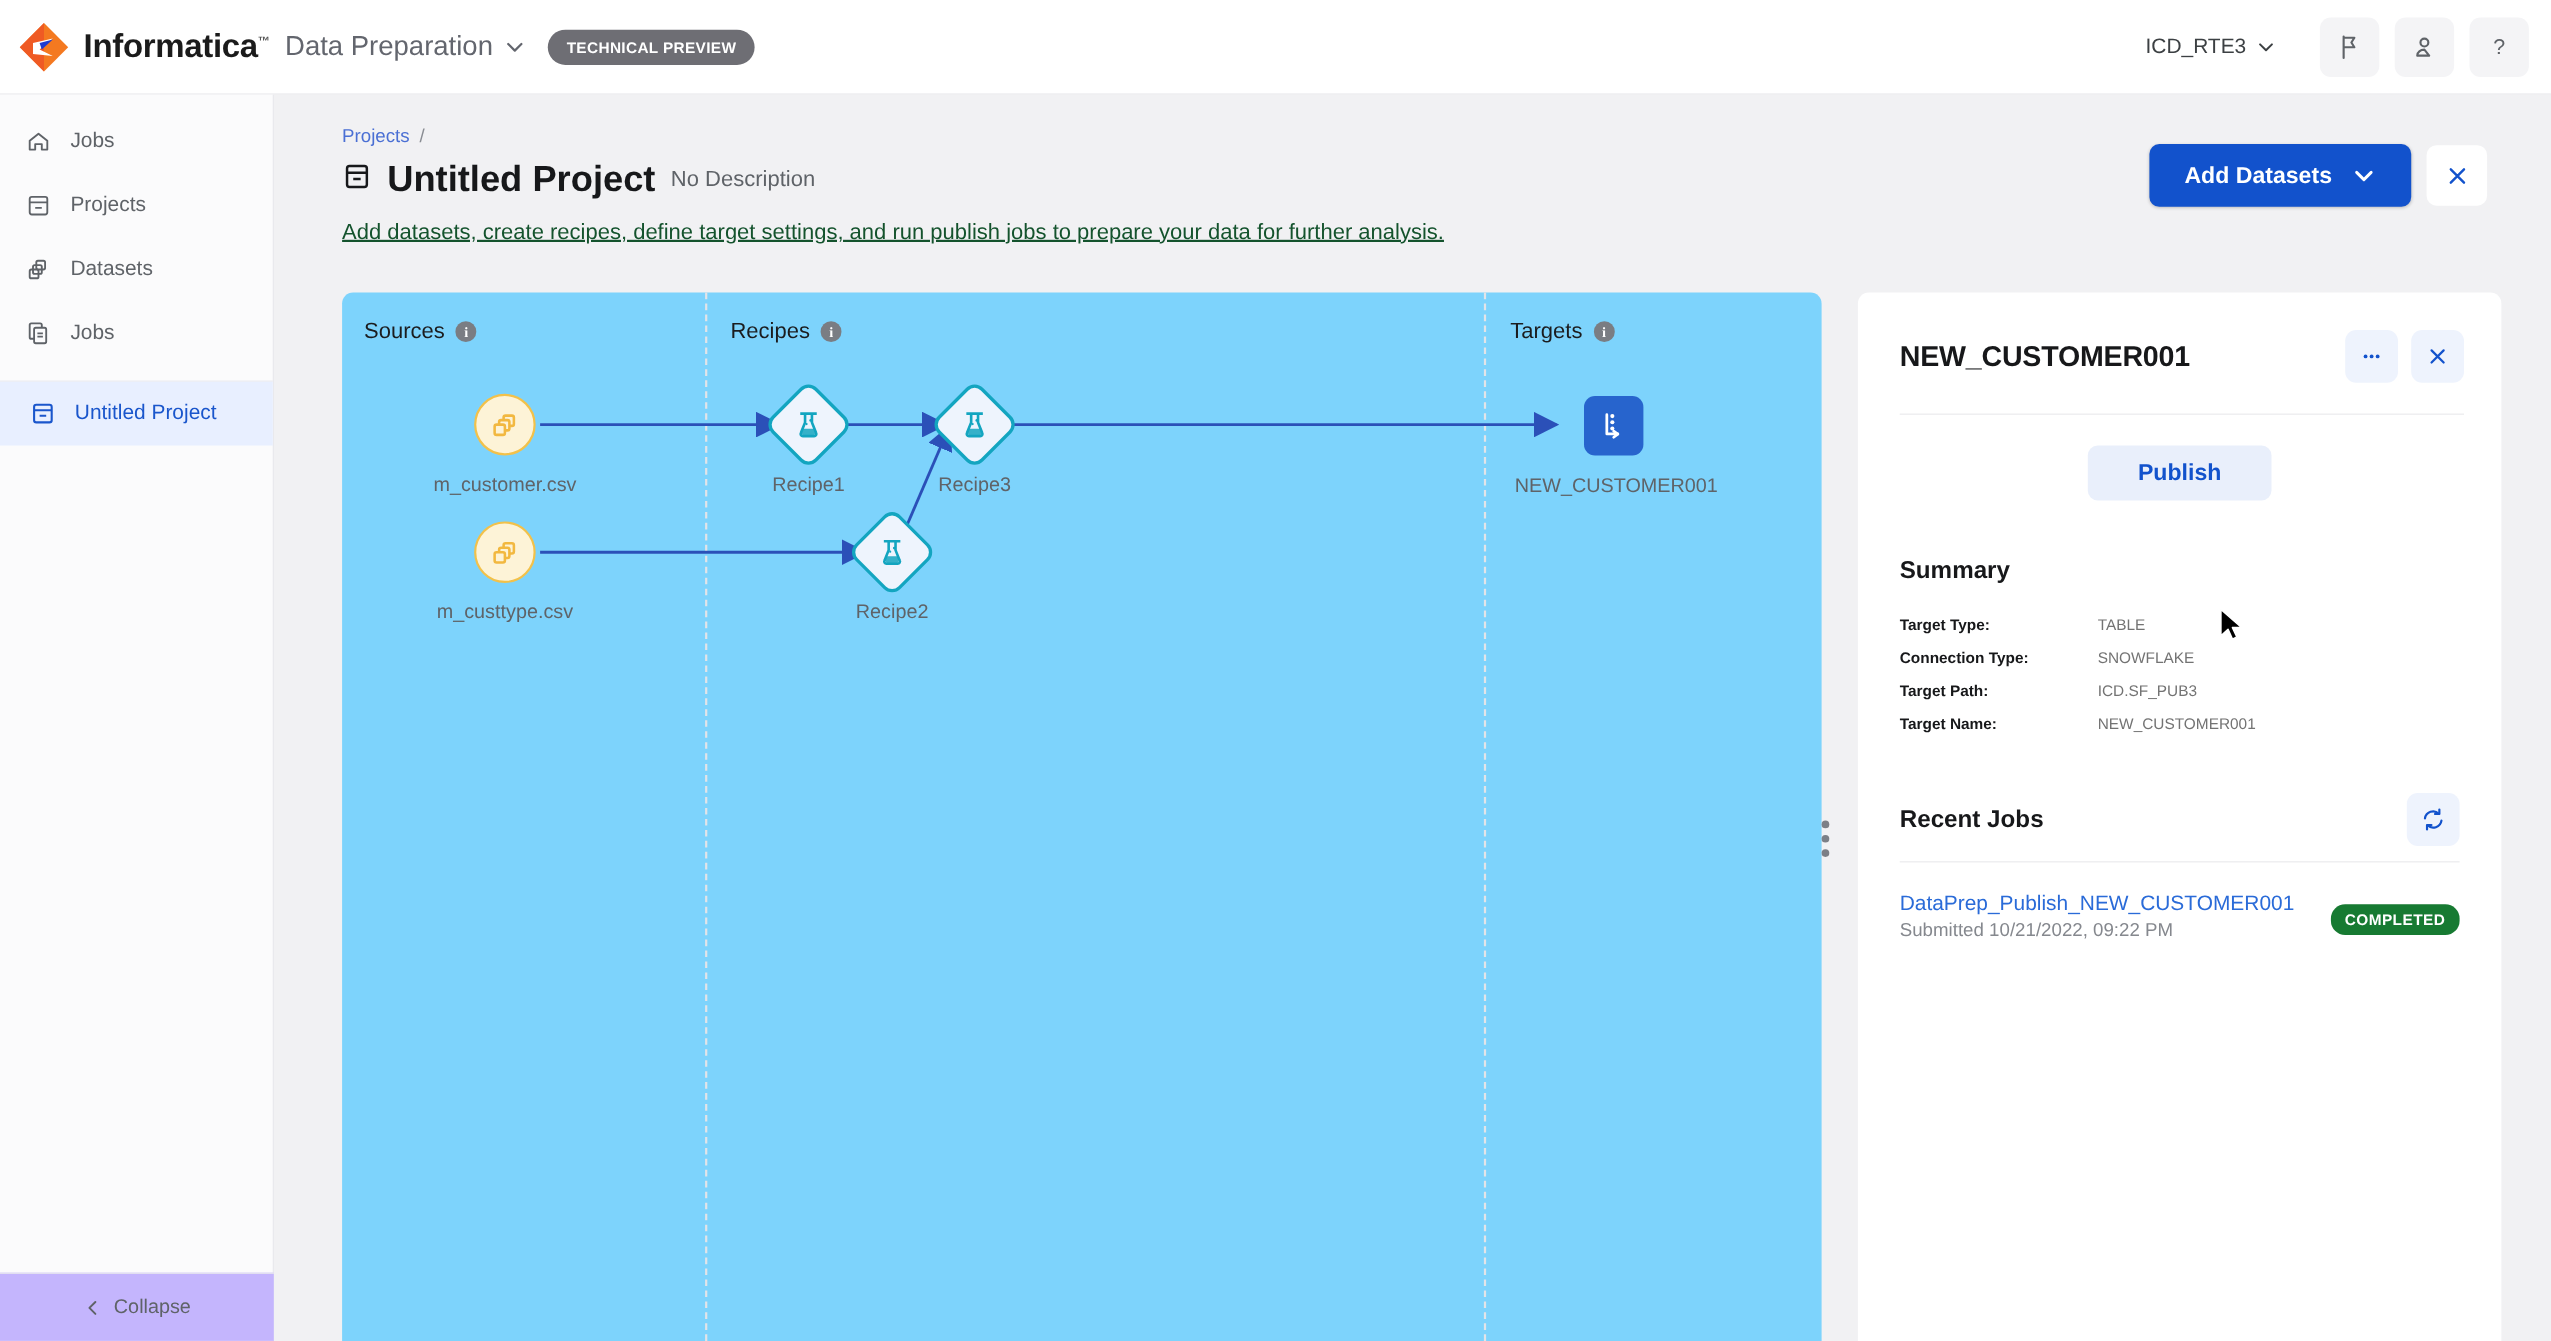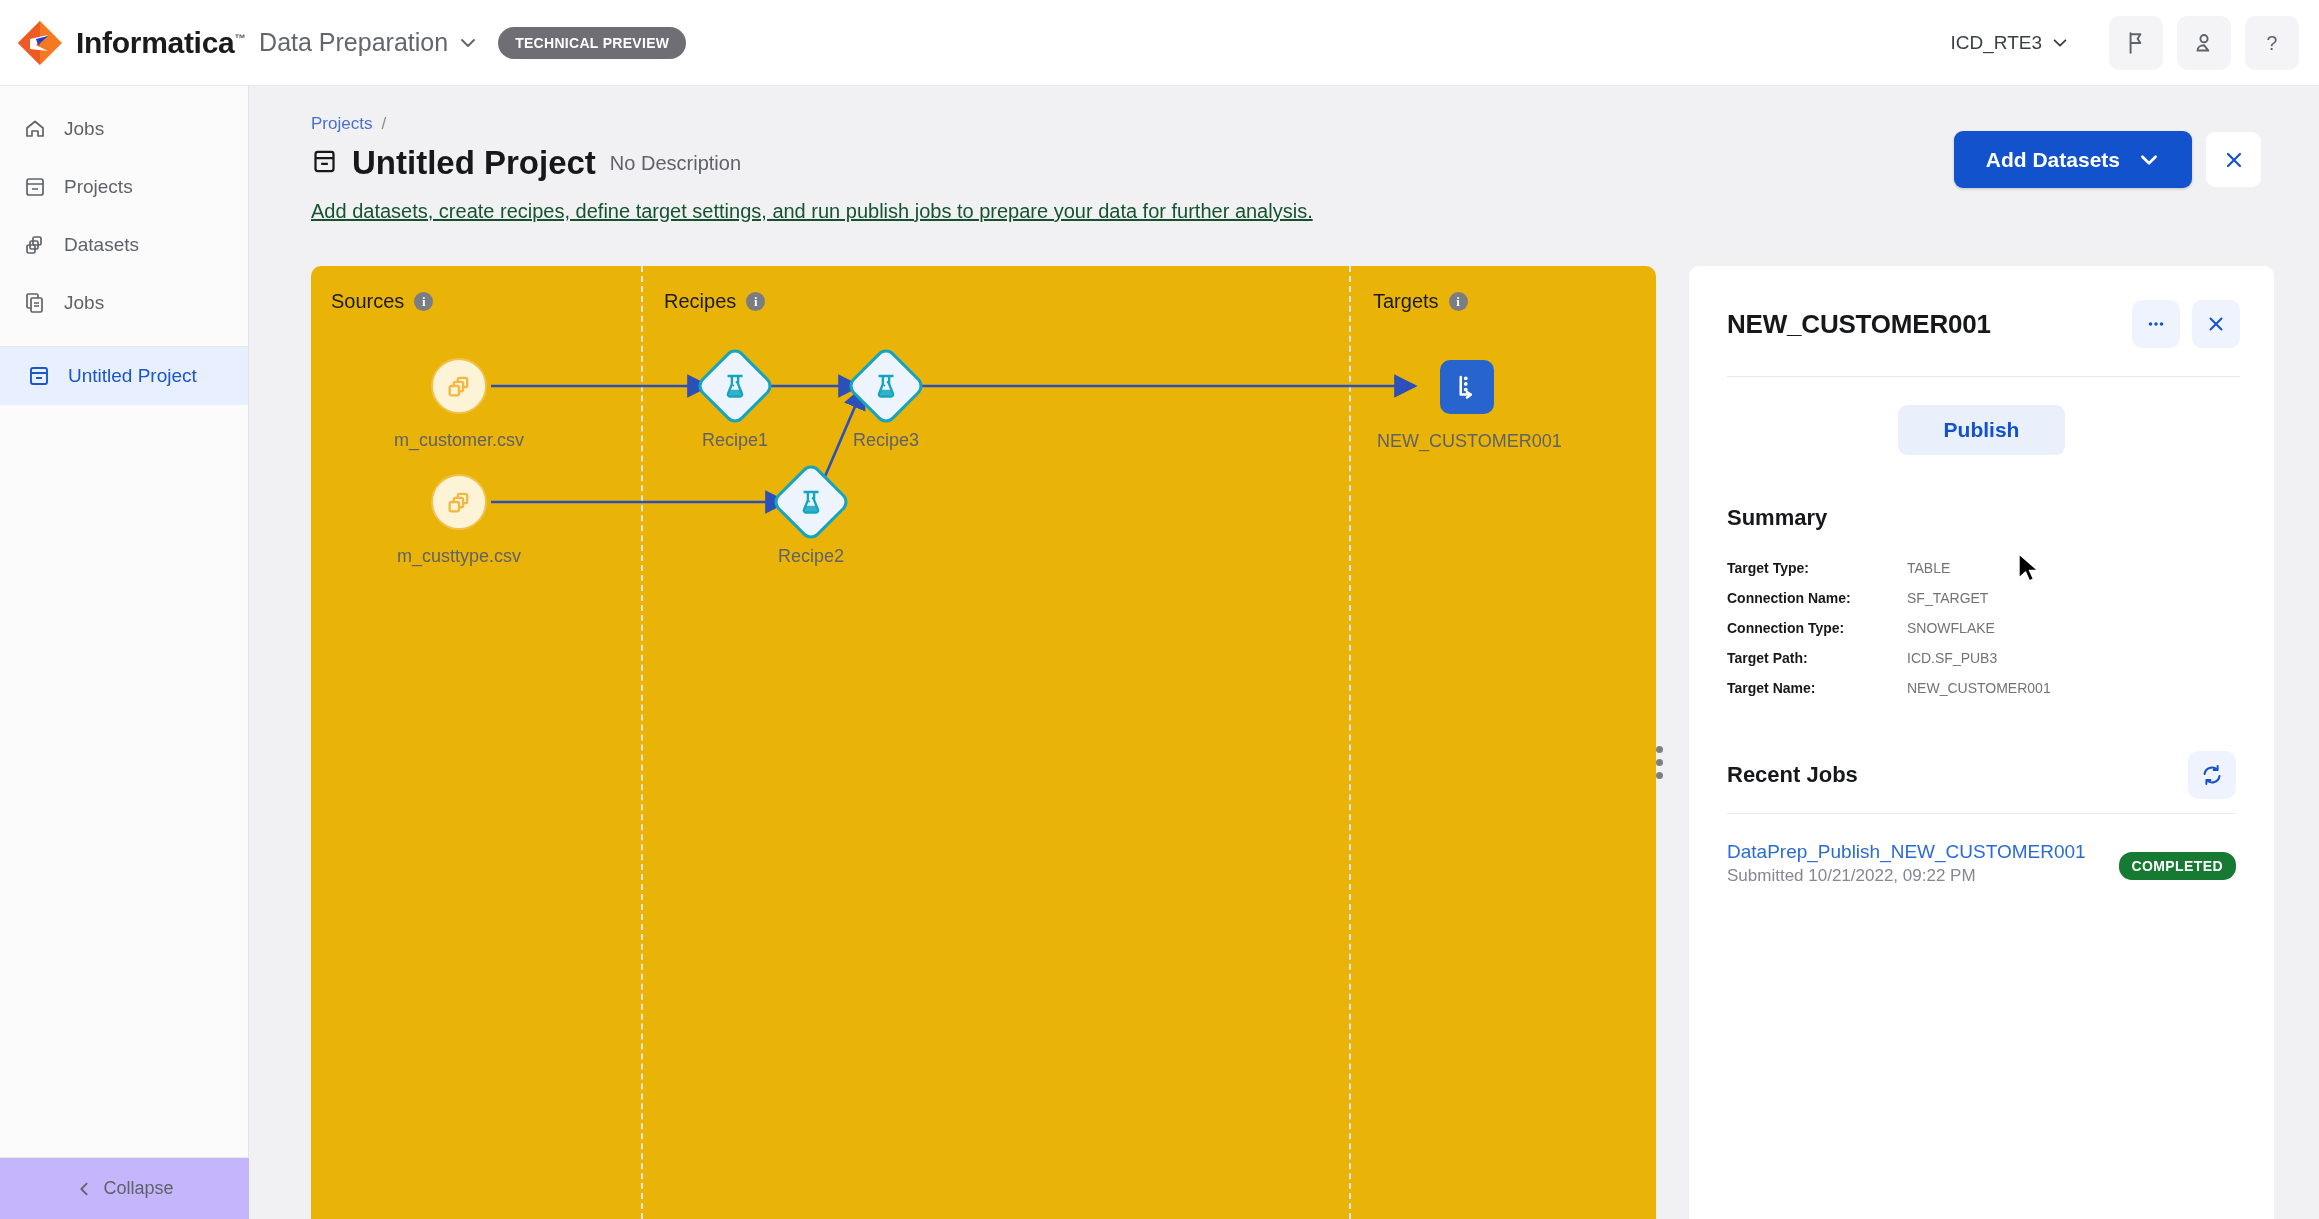--- a/index.html
+++ b/index.html
@@ -85,21 +85,21 @@
     display: flex; align-items: center; gap: 18px; cursor: pointer;
     box-shadow: 0 1px 3px rgba(0,0,0,.2);
   }
   .btn-close-page {
     width: 55px; height: 55px; border-radius: 9px; background: #fff;
     display:flex; align-items:center; justify-content:center; cursor:pointer; color: #1252cc;
   }
   
   .canvas {
     position: absolute; left: 62px; top: 180px;
-    width: 1345px; height: 953px; background: #eab308;
+    width: 1345px; height: 953px; background: #7dd3fc;
     border-top-left-radius: 10px; border-top-right-radius: 10px;
   }
   .col-head { position:absolute; font-size: 20px; color: #1b1c1e; display:flex; align-items:center; gap: 10px; }
   .info-dot {
     width: 19px; height: 19px; border-radius: 50%; background: #7a7d83;
     color: #fff; font-size: 13px; font-weight: bold; font-family: "Liberation Serif", serif;
     display:flex; align-items:center; justify-content:center;
   }
   .col-divider { position:absolute; top: 0; width: 0; height: 953px; border-left: 2px dashed #e3e4e8; }
   .gnode { position: absolute; width: 130px; text-align: center; }
@@ -451,24 +451,20 @@
     </div>
 
     <div class="summary">
       <div class="section-title">Summary</div>
       <div class="summary-grid">
         <div class="sum-row">
           <span class="sum-key">Target Type:</span>
           <span class="sum-val">TABLE</span>
         </div>
         <div class="sum-row">
-          <span class="sum-key">Connection Name:</span>
-          <span class="sum-val">SF_TARGET</span>
-        </div>
-        <div class="sum-row">
           <span class="sum-key">Connection Type:</span>
           <span class="sum-val">SNOWFLAKE</span>
         </div>
         <div class="sum-row">
           <span class="sum-key">Target Path:</span>
           <span class="sum-val">ICD.SF_PUB3</span>
         </div>
         <div class="sum-row">
           <span class="sum-key">Target Name:</span>
           <span class="sum-val">NEW_CUSTOMER001</span>

